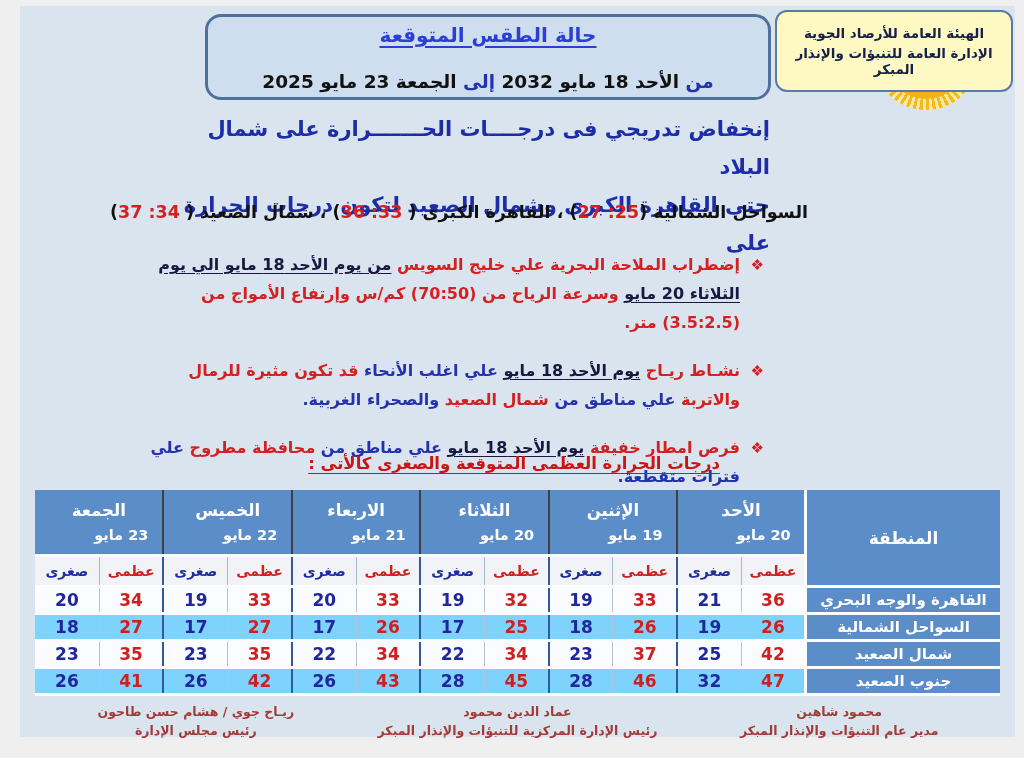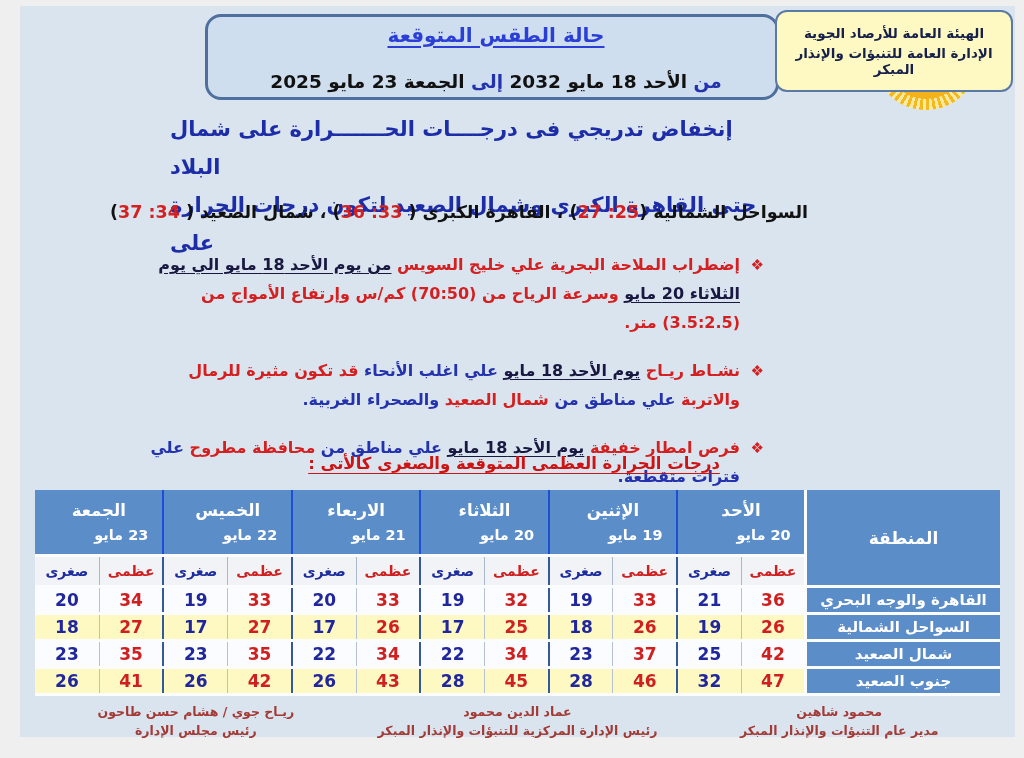--- a/index.html
+++ b/index.html
@@ -15,21 +15,21 @@
   
   .org-box{
     position:absolute;top:4px;left:755px;width:234px;height:78px;
     background:#fef9c3;border:2px solid #5a7aa5;border-radius:12px;
     display:flex;flex-direction:column;align-items:center;justify-content:center;
     gap:4px;color:#15214b;font-weight:bold;font-size:13.5px;text-align:center;
   }
   .title-box{
     position:absolute;top:8px;left:185px;width:560px;height:80px;
     background:#cfdeef;border:3px solid #4f6f9f;border-radius:16px;
-    display:flex;flex-direction:column;align-items:center;justify-content:center;gap:24px;padding-left:8px;
+    display:flex;flex-direction:column;align-items:center;justify-content:center;gap:24px;
   }
   .page-title{
     color:#2b3fd6;font-weight:bold;font-size:20px;
     text-decoration:underline;text-underline-offset:4px;
   }
   .date-range{font-weight:bold;font-size:18.5px;}
   
   .logo{position:absolute;top:6px;right:38px;width:102px;height:98px;}
   .sun-rays{position:absolute;inset:0;border-radius:50%;
     background:repeating-conic-gradient(#f4b91c 0deg 4deg,#fbe9a4 4deg 8deg);}
@@ -40,21 +40,21 @@
   .band-white{flex:0 0 34%;background:#f4f5f2;position:relative;}
   .band-black{flex:1 1 auto;background:#1e1e1e;}
   .ema-text{position:absolute;top:-3px;left:0;right:0;text-align:center;
     color:#1c2c6e;font-size:8px;font-weight:bold;letter-spacing:1px;}
   .cloud{position:absolute;left:50%;top:58%;transform:translate(-50%,-50%);
     width:66%;height:78%;background:#3c7fd0;border-radius:55% 55% 45% 45%;
     box-shadow:inset 0 -2px 0 #dfe9f5;}
   
   .headline{
     position:absolute;top:104px;left:150px;width:600px;
-    text-align:left;color:#1d2da8;font-weight:bold;font-size:21px;line-height:38px;
+    text-align:right;color:#1d2da8;font-weight:bold;font-size:21px;line-height:38px;
   }
   .summary-line3{
     position:absolute;top:196px;left:40px;width:748px;
     text-align:right;font-weight:bold;font-size:17.5px;
   }
   .bullets{
     position:absolute;top:244px;left:120px;width:624px;
     display:flex;flex-direction:column;gap:19px;
   }
   .bullet{position:relative;padding-right:24px;font-weight:bold;font-size:16px;line-height:29px;text-align:right;}
@@ -74,37 +74,37 @@
     border-collapse:collapse;direction:rtl;table-layout:fixed;
   }
   .temp-table th,.temp-table td{
     padding:0;border-bottom:3px solid #fbfcfd;font-weight:bold;text-align:center;
   }
   th.region-h{
     width:20%;background:#5b8dc9;color:#fff;font-size:17px;
     border-left:3px solid #fbfcfd;
   }
   th.day{
-    background:#5b8dc9;color:#fff;height:64px;border-left:2px solid #1d4ed8;vertical-align:middle;
+    background:#5b8dc9;color:#fff;height:64px;border-left:2px solid #404040;vertical-align:middle;
   }
   th.day:last-child{border-left:none;}
   .dname{font-size:16.5px;line-height:1.2;}
   .ddate{font-size:14.5px;margin-top:7px;padding-left:45px;}
   th.sub{height:28px;background:#f2f3f7;font-size:14px;}
   th.max-h{color:#cf1f1f;border-left:1px solid #aab8cc;}
   th.min-h{color:#1f2e9e;border-left:2px solid #32599c;}
   th.min-h:last-child{border-left:none;}
   th.region{
     background:#5b8dc9;color:#fff;font-size:15px;height:24px;border-left:3px solid #fbfcfd;
   }
   td{height:24px;font-size:17px;background:#fbfcff;}
   td.max{color:#cf1f1f;border-left:1px solid #b6c2d4;}
   td.min{color:#20269c;border-left:2px solid #32599c;}
   td.min:last-child{border-left:none;}
-  tr.alt td{background:#fef9c3;}
+  tr.alt td{background:#7dd3fc;}
   
   .signatures{
     position:absolute;top:696px;left:15px;right:15px;
     display:flex;justify-content:space-between;
     color:#a23a35;font-weight:bold;font-size:12.5px;line-height:1.55;text-align:center;
   }
   .sig{flex:1 1 0;}
 </style>
 </head>
 <body>

